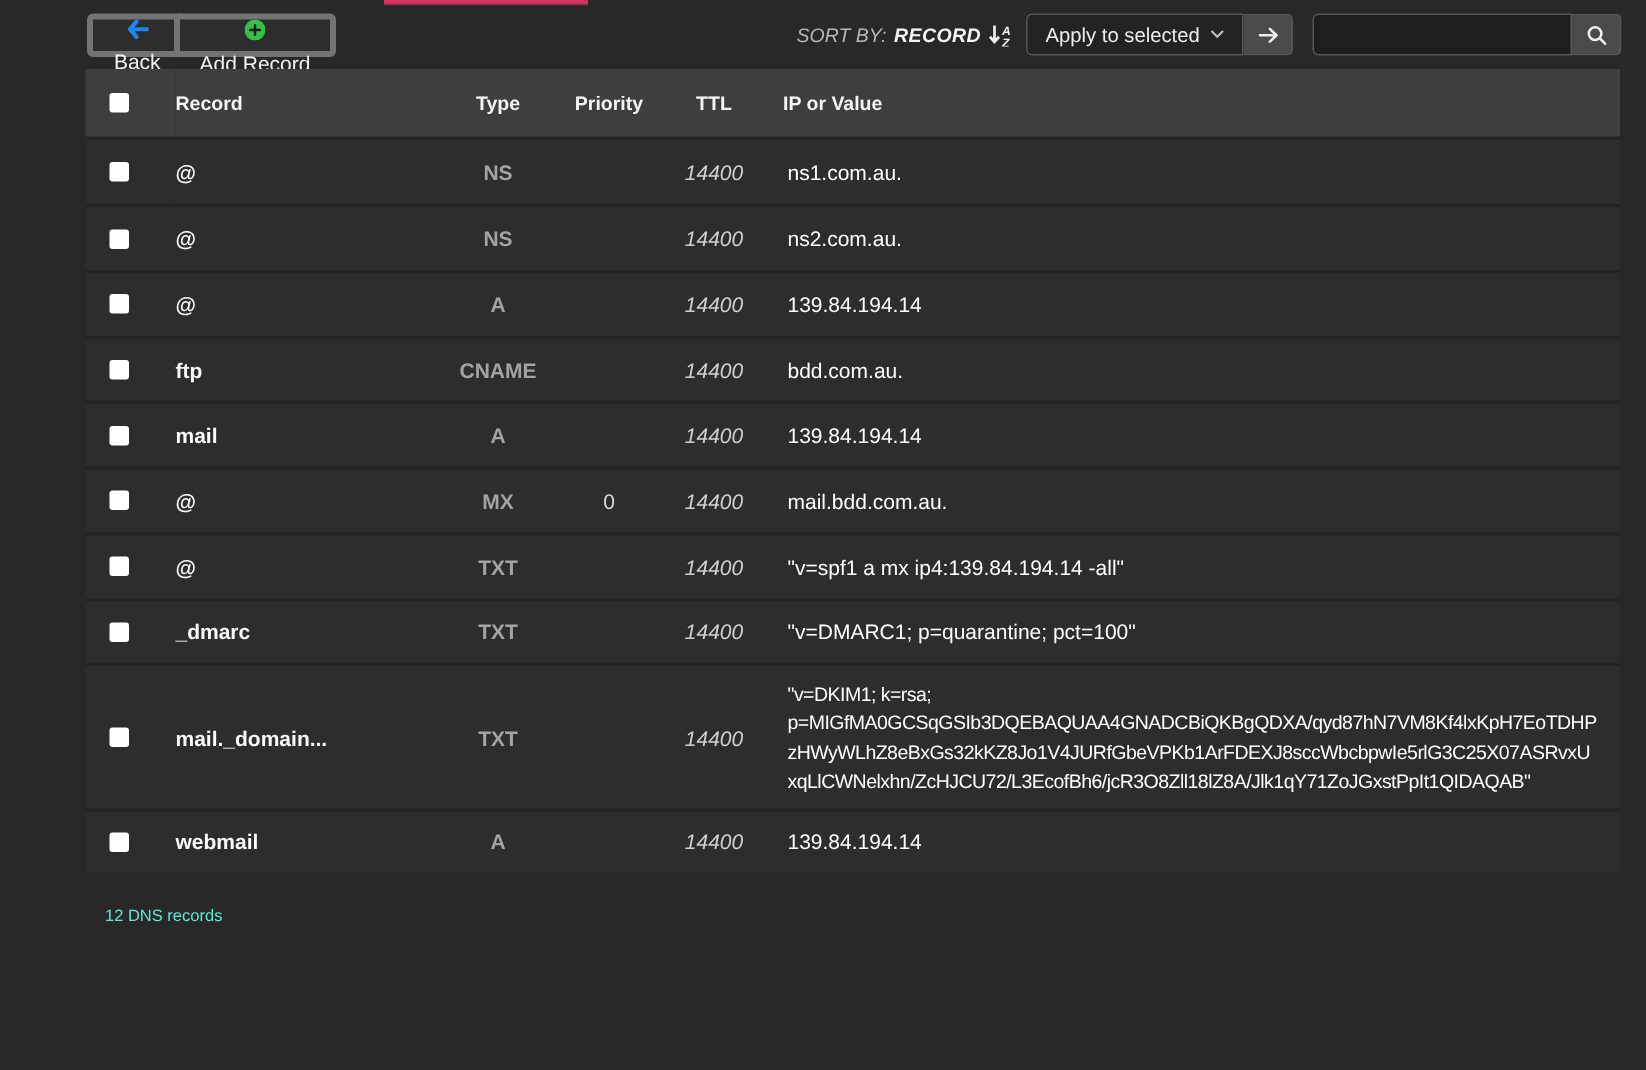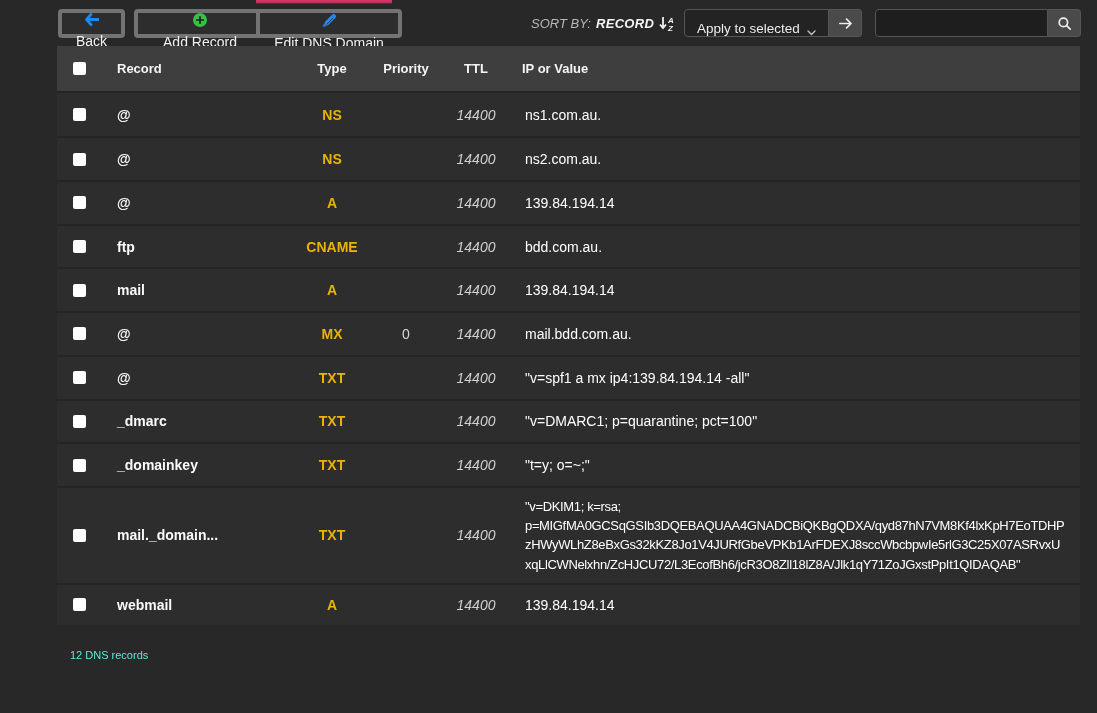--- a/index.html
+++ b/index.html
@@ -14,30 +14,30 @@
 .btn {
   position:absolute; top:9px; height:29px;
   background:#2d2d2d; border:4px solid #737373; border-radius:4px;
   color:#f2f2f2; font-size:14px;
   display:flex; align-items:center; justify-content:flex-start; gap:7px;
   white-space:nowrap;
   flex-direction:column;
 }
 .btn svg { display:block; flex-shrink:0; }
 #btn-back { left:58px; width:67px; }
-#btn-add { left:134px; width:132px; }
-#btn-edit { left:256px; width:146px; }
+#btn-add { left:116px; width:108px; }
+#btn-edit { left:256px; width:146px;margin-top:37px; }
 .sortby { position:absolute; left:531px; top:0; height:46px; display:flex; align-items:center; gap:5px;font-style:italic; }
 .sortby .lbl { color:#b8b8b8; font-size:13px; }
 .sortby .val { color:#f5f5f5; font-size:13px; font-weight:bold; letter-spacing:0.3px; }
 .applywrap { position:absolute; left:684px; top:9px; height:28px; display:flex; }
 .applysel {
   width:145px; height:28px; background:#232323; border:1px solid #565656;
   border-radius:4px 0 0 4px; color:#ececec; font-size:13.5px;
-  display:flex; align-items:flex-end; justify-content:space-between; padding:0 12px;
+  display:flex; align-items:center; justify-content:space-between; padding:0 12px;
   white-space:nowrap;
 }
 .applybtn {
   width:33px; height:28px; background:#4a4a4a; border:1px solid #565656; border-left:none;
   border-radius:0 4px 4px 0; display:flex; align-items:center; justify-content:center;
 }
 .searchwrap { position:absolute; left:875px; top:9px; height:28px; display:flex; }
 .searchin {
   width:173px; height:28px; background:#1e1e1e; border:1px solid #565656;
   border-radius:4px 0 0 4px;
@@ -51,21 +51,21 @@
 col.c1 { width:60px; } col.c2 { width:165px; } col.c3 { width:100px; }
 col.c4 { width:48px; } col.c5 { width:92px; } col.c6 { width:558px; }
 thead tr { background:#3e3e3e; height:46.2px; }
 thead th { color:#f5f5f5; font-size:13px; font-weight:bold; text-align:left; }
 tbody tr { background:#2d2d2d; height:43.7px; border-top:2px solid #242424; }
 tbody tr:first-child { height:45.2px; }
 td,th { vertical-align:middle; }
 .cb { width:13px; height:13px; background:#fff; border-radius:2px; margin-left:16px; }
 th.tc, td.tc { text-align:center; }
 td.rec { color:#fafafa; font-size:14px; font-weight:bold; }
-td.typ { color:#eab308; font-size:14px; font-weight:bold; text-align:center; }
+td.typ { color:#a3a3a3; font-size:14px; font-weight:bold; text-align:center; }
 td.pri { color:#d8d8d8; font-size:14px; text-align:center; }
 td.ttl { color:#d0d0d0; font-size:14px; text-align:center;font-style:italic; }
 td.val { color:#ffffff; font-size:14px; padding-left:3px; }
 td.val .wrapped { font-size:13px; letter-spacing:-0.35px; line-height:19.3px; }
 .footer { color:#5eead4; font-size:11px; padding:24px 0 0 13px; }
 </style>
 </head>
 <body>
 <div class="tabline"></div>
 <div class="toolbar">
@@ -218,30 +218,20 @@
 <tr>
           <td>
             <div class="cb"></div>
           </td>
           <td class="rec">_dmarc</td>
           <td class="typ">TXT</td>
           <td class="pri"></td>
           <td class="ttl">14400</td>
           <td class="val">"v=DMARC1; p=quarantine; pct=100"</td>
         </tr>
-<tr>
-          <td>
-            <div class="cb"></div>
-          </td>
-          <td class="rec">_domainkey</td>
-          <td class="typ">TXT</td>
-          <td class="pri"></td>
-          <td class="ttl">14400</td>
-          <td class="val">"t=y; o=~;"</td>
-        </tr>
 <tr style="height:96.7px;">
           <td>
             <div class="cb"></div>
           </td>
           <td class="rec">mail._domain...</td>
           <td class="typ">TXT</td>
           <td class="pri"></td>
           <td class="ttl">14400</td>
           <td class="val">
             <div class="wrapped">"v=DKIM1; k=rsa;<br>p=MIGfMA0GCSqGSIb3DQEBAQUAA4GNADCBiQKBgQDXA/qyd87hN7VM8Kf4lxKpH7EoTDHP<br>zHWyWLhZ8eBxGs32kKZ8Jo1V4JURfGbeVPKb1ArFDEXJ8sccWbcbpwIe5rlG3C25X07ASRvxU<br>xqLlCWNelxhn/ZcHJCU72/L3EcofBh6/jcR3O8Zll18lZ8A/Jlk1qY71ZoJGxstPpIt1QIDAQAB"</div>

